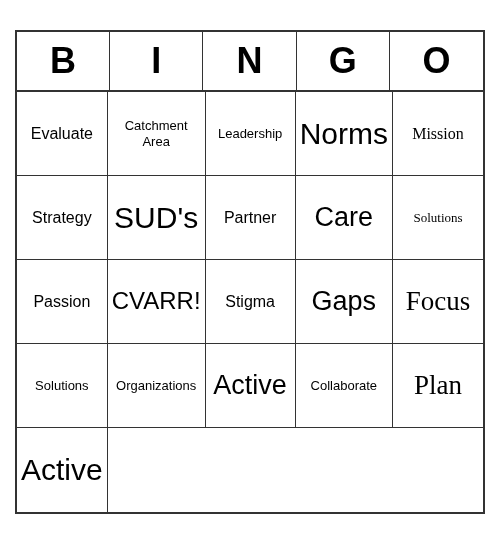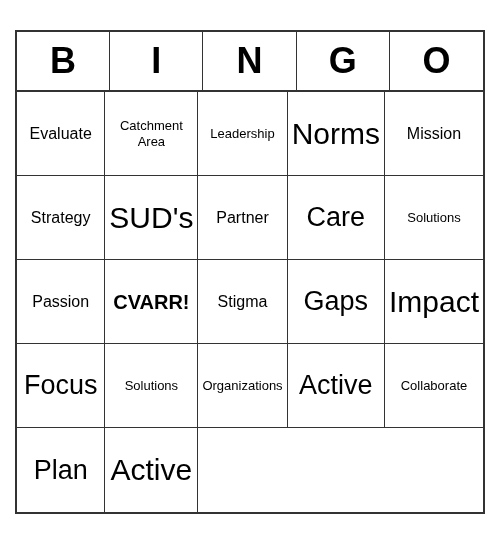--- a/index.html
+++ b/index.html
@@ -52,34 +52,35 @@
       border-bottom: 1px solid #333;
       display: flex;
       align-items: center;
       justify-content: center;
       text-align: center;
       padding: 22px 4px;
     }
 
     .bingo-cell:nth-child(5n) {
       border-right: none;
+      font-family: Liberation Serif, serif;
     }
 
     .bingo-cell:nth-child(n+21) {
       border-bottom: none;
     }
 
     .bingo-cell span {
       display: block;
       line-height: 1.2;
     }
 
     .size-sm { font-size: 13px; }
     .size-md { font-size: 16px; }
-    .size-lg { font-size: 20px; font-weight: bold; }
+    .size-lg { font-size: 24px; }
     .size-xl { font-size: 30px; }
     .size-xxl { font-size: 27px; text-align: center; }
   </style>
 </head>
 <body>
 
 <div class="bingo-card">
   <div class="bingo-header">
   <div class="bingo-header-cell">B</div>
       <div class="bingo-header-cell">I</div>
@@ -124,23 +125,20 @@
       <div class="bingo-cell">
         <span class="size-lg">CVARR!</span>
       </div>
       <div class="bingo-cell">
         <span class="size-md">Stigma</span>
       </div>
       <div class="bingo-cell">
         <span class="size-xxl">Gaps</span>
       </div>
       <div class="bingo-cell">
-        <span class="size-xl">Impact</span>
-      </div>
-      <div class="bingo-cell">
         <span class="size-xxl">Focus</span>
       </div>
       <div class="bingo-cell">
         <span class="size-sm">Solutions</span>
       </div>
       <div class="bingo-cell">
         <span class="size-sm">Organizations</span>
       </div>
       <div class="bingo-cell">
         <span class="size-xxl">Active</span>

